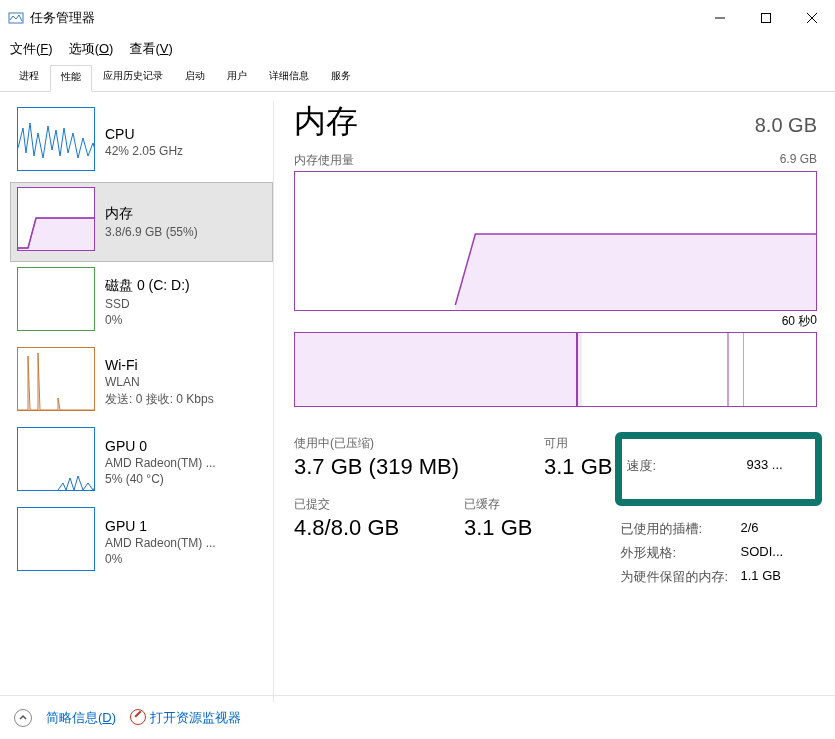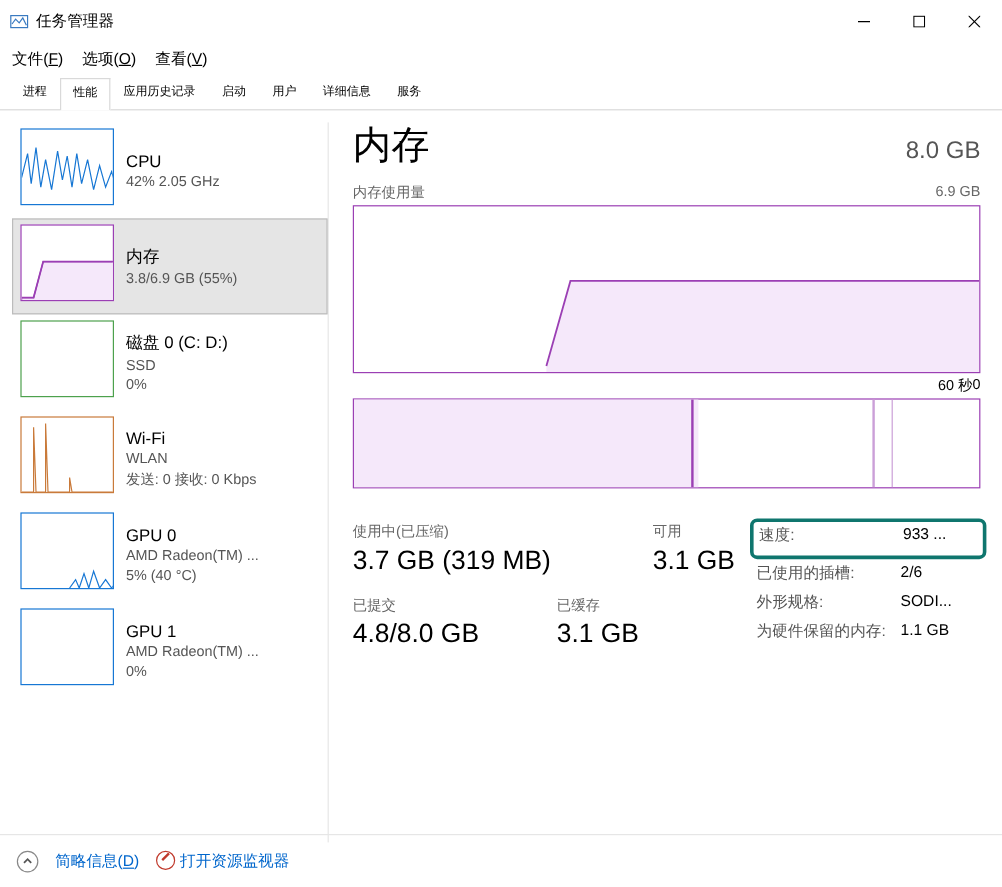--- a/index.html
+++ b/index.html
@@ -34,30 +34,30 @@
 .main-total{font-size:20px;color:#555}
 .chart-label-row{display:flex;justify-content:space-between;font-size:12px;color:#666;margin-top:8px}
 .chart-box{height:140px;border:1px solid #9b3fb4;background:#fff;position:relative;margin-top:2px}
 .chart-axis{display:flex;justify-content:flex-end;font-size:12px;color:#000000;margin-top:2px}
 .combo-label{font-size:12px;color:#666;margin-top:14px}
 .combo-box{height:75px;border:1px solid #9b3fb4;margin-top:2px;position:relative;background:#fff}
 .combo-fill{position:absolute;left:0;top:0;bottom:0;width:55%;background:#f5e8fa}
 .combo-line1{position:absolute;top:0;bottom:0;left:54%;width:2px;background:#9b3fb4}
 .combo-line2{position:absolute;top:0;bottom:0;left:83%;width:2px;background:#cba0d8}
 .combo-line3{position:absolute;top:0;bottom:0;left:86%;width:1px;background:#cba0d8}
-.stats{display:flex;margin-top:28px;gap:18px}
+.stats{display:flex;margin-top:28px;gap:8px}
 .stats-left{display:flex;flex-direction:column;gap:16px}
 .stats-row1{display:flex;gap:40px}
 .stat-block .label{font-size:12px;color:#666;margin-bottom:2px}
 .stat-block .value{font-size:22px;color:#000}
 .stats-right{flex:1}
 .spec-row{display:flex;font-size:13px;margin-bottom:6px}
 .spec-label{width:120px;color:#555}
 .spec-value{color:#000}
-.highlight-box{border:3px solid #0f766e;border-radius:6px;padding:2px 4px;margin:-3px -5px 3px -5px}
+.highlight-box{border:7px solid #0f766e;border-radius:6px;padding:18px 4px;margin:-3px -5px 14px -5px}
 .bottom{position:absolute;bottom:0;left:0;right:0;height:44px;border-top:1px solid #e6e6e6;display:flex;align-items:center;padding-left:14px;gap:14px}
 .bottom-btn{width:18px;height:18px;border:1px solid #888;border-radius:50%;display:flex;align-items:center;justify-content:center}
 .link{color:#0066cc;font-size:13px}
 .link u{text-decoration:underline}
 .resmon-icon{width:16px;height:16px;border:1px solid #c0392b;border-radius:50%;display:inline-flex;align-items:center;justify-content:center;margin-right:4px;position:relative}
 .resmon-icon::after{content:"";position:absolute;width:8px;height:2px;background:#c0392b;top:3px;left:3px;transform:rotate(-45deg)}
 .cpu-line{stroke:#1777d4;stroke-width:1;fill:none}
 .mem-shape{fill:#f5e8fa;stroke:#9b3fb4;stroke-width:1}
 .wifi-line{stroke:#c97a3a;stroke-width:1;fill:none}
 .gpu-line{stroke:#1777d4;stroke-width:1;fill:none}

